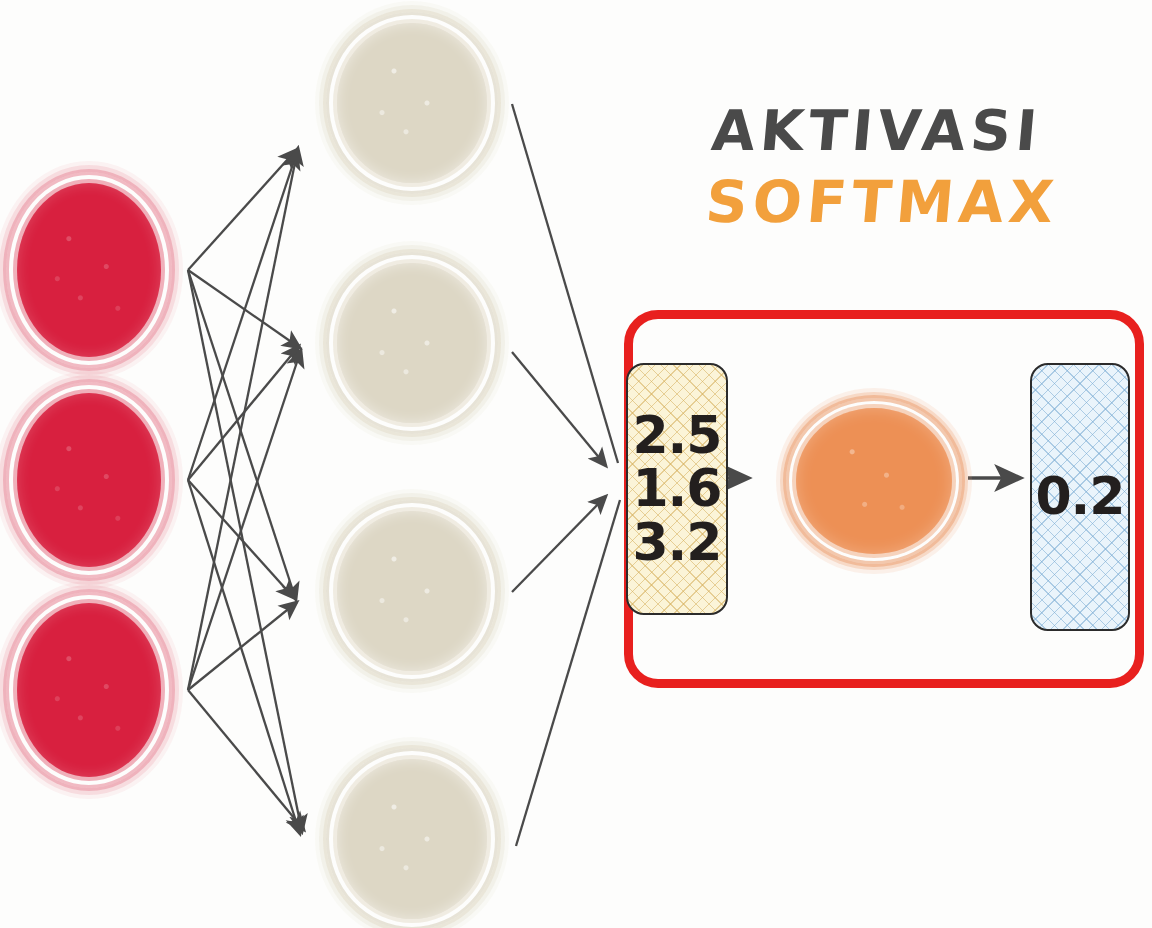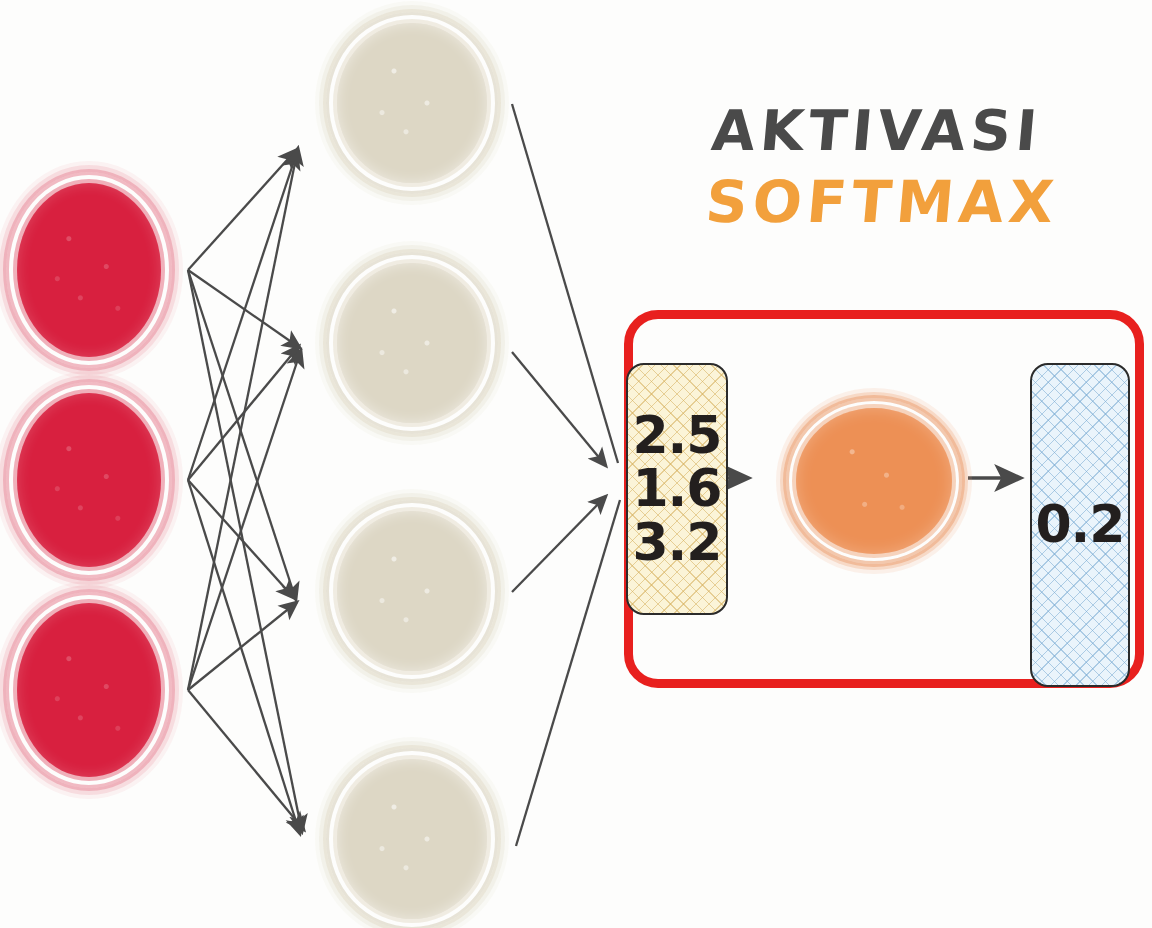--- a/index.html
+++ b/index.html
@@ -109,21 +109,21 @@
   }
   .valbox .v{line-height:1.02;font-size:52px;letter-spacing:-1px;}
   #input-values{
     left:626px;top:363px;width:102px;height:252px;
     background-color:#fbf4d8;
     background-image:
       repeating-linear-gradient(45deg, rgba(213,175,92,.55) 0 1px, transparent 1px 9px),
       repeating-linear-gradient(-45deg, rgba(213,175,92,.55) 0 1px, transparent 1px 9px);
   }
   #output-values{
-    left:1030px;top:363px;width:100px;height:324px;
+    left:1030px;top:363px;width:100px;height:268px;
     background-color:#eaf4fb;
     background-image:
       repeating-linear-gradient(45deg, rgba(120,170,210,.55) 0 1px, transparent 1px 9px),
       repeating-linear-gradient(-45deg, rgba(120,170,210,.55) 0 1px, transparent 1px 9px);
   }
 </style>
 </head>
 <body>
 
 <div id="stage">

